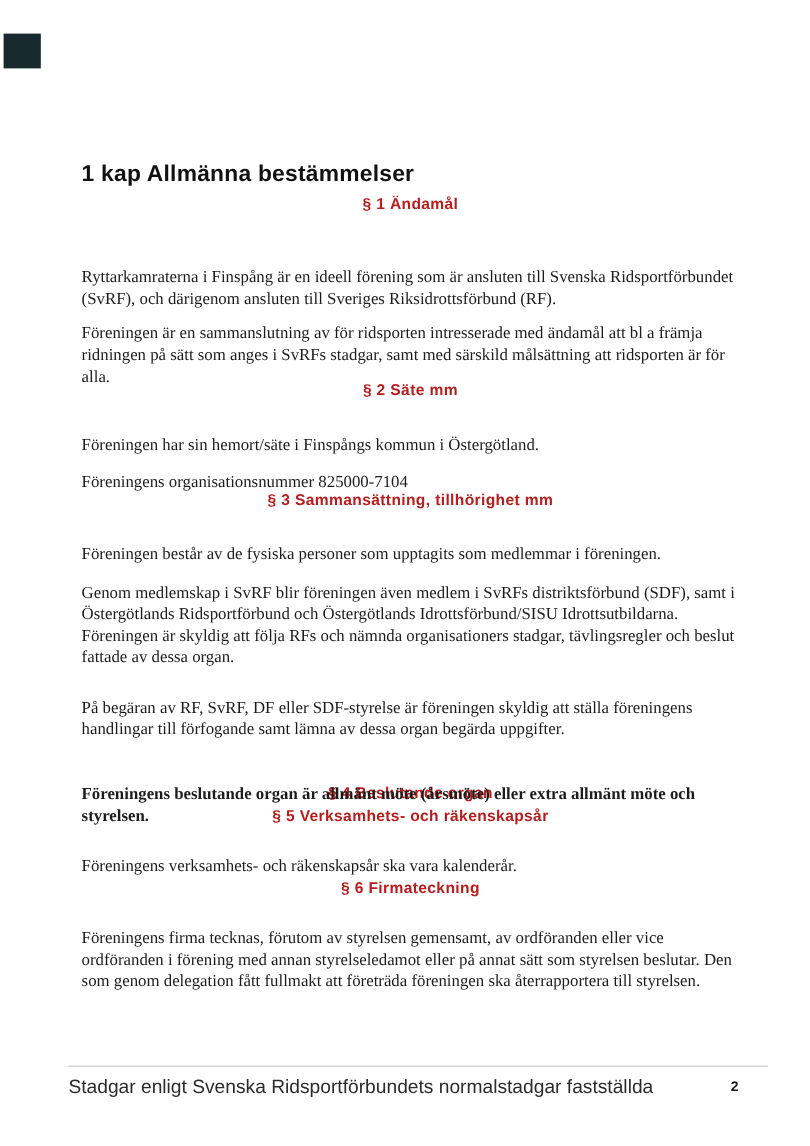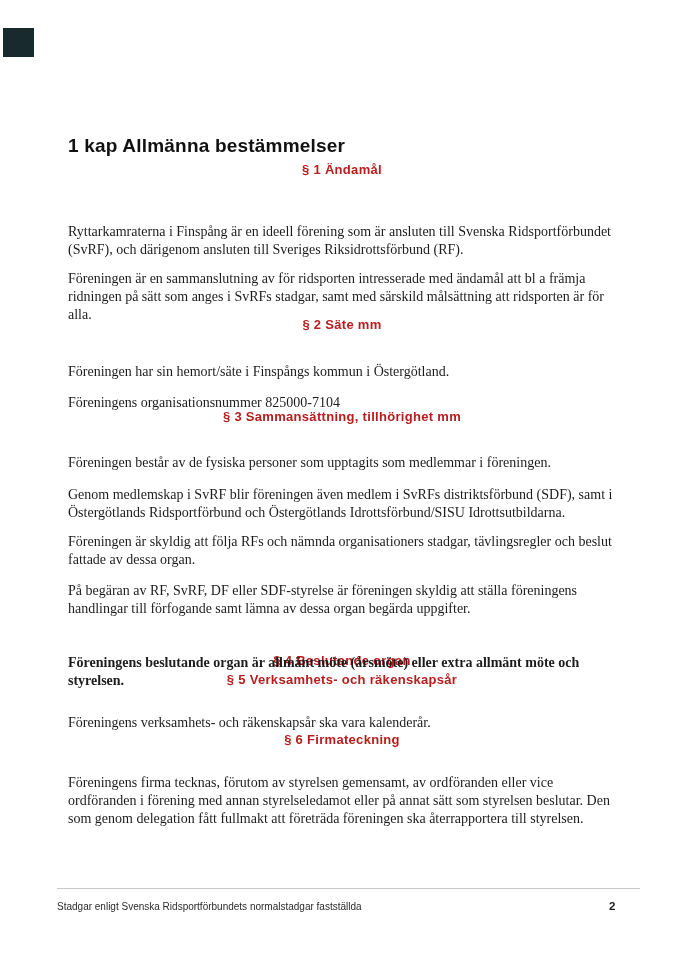--- a/index.html
+++ b/index.html
@@ -49,39 +49,39 @@
   
   .s1h  { top: 162px; }
   .s1p0 { top: 209px; }
   .s1p1 { top: 256px; }
   .s2h  { top: 317px; }
   .s2p0 { top: 349px; }
   .s2p1 { top: 380px; }
   .s3h  { top: 409px; }
   .s3p0 { top: 440px; }
   .s3p1 { top: 472px; }
-  .s3p2 { top: 519px; }
+  .s3p2 { top: 508px; }
   .s3p3 { top: 558px; margin-top: 24px; }
   .s4h  { top: 613px; margin-top: 40px; }
   .s4p0 { top: 640px; font-weight: bold; }
   .s5h  { top: 672px; }
   .s5p0 { top: 700px; }
   .s6h  { top: 732px; }
   .s6p0 { top: 760px; }
 
   .footer-rule {
     position: absolute; left: 57px; top: 888px;
     width: 583px; height: 1px;
     background: #c9c9c9;
   }
   .footer-text {
     position: absolute; left: 57px; top: 899px;
     width: 500px;
     font-family: "Liberation Sans", sans-serif;
-    font-size: 10px;
+    font-size: 16px;
     line-height: 15.5px;
     color: #2b2b2b;
   }
   .page-number {
     position: absolute; left: 609px; top: 900px;
     font-family: "Liberation Sans", sans-serif;
     font-weight: bold;
     font-size: 11.5px;
     color: #1a1a1a;
   }

